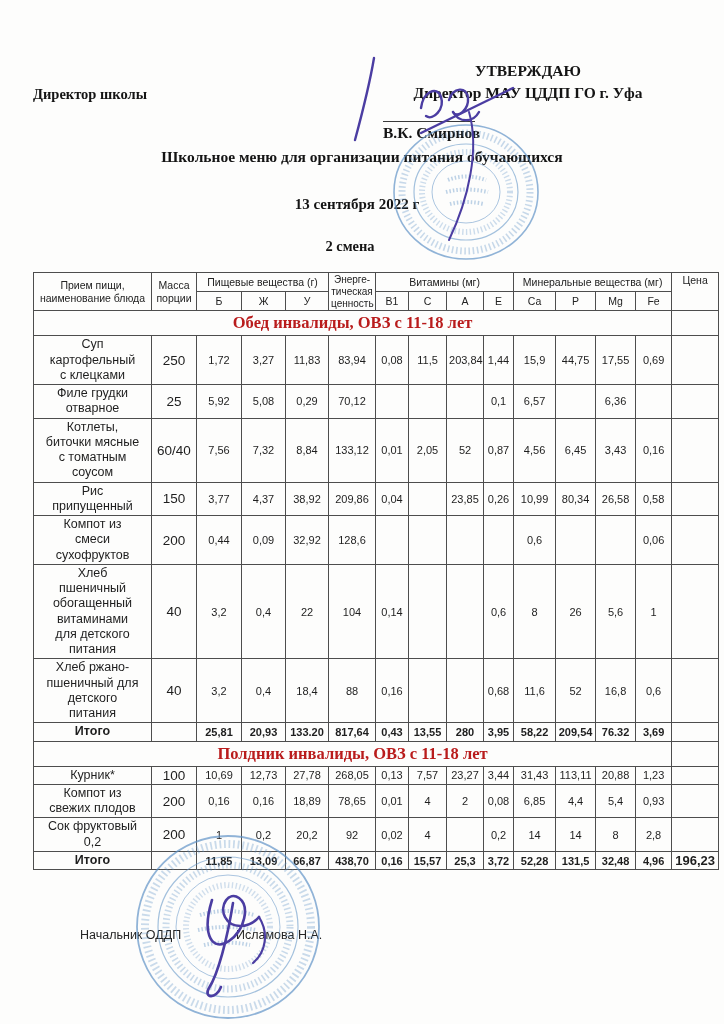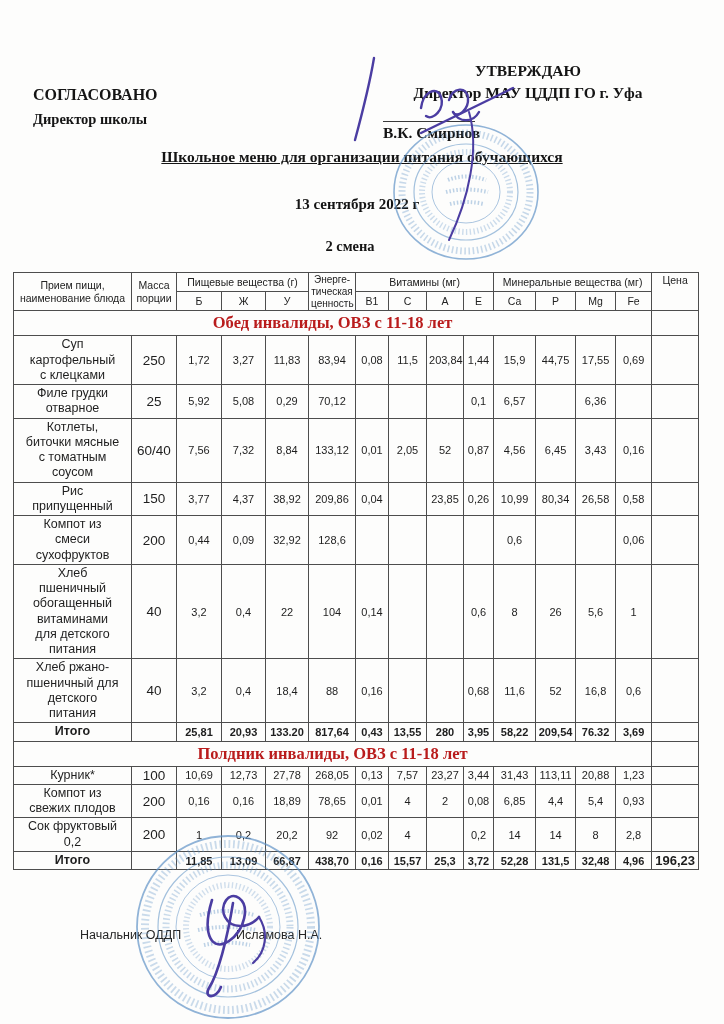--- a/index.html
+++ b/index.html
@@ -7,26 +7,26 @@
     position:relative;width:724px;height:1024px;background:#fdfdfc;
     overflow:hidden;font-family:"Liberation Sans",sans-serif;color:#1b1b1b;
   }
   
   .abs{position:absolute;}
   .serifB{font-family:"Liberation Serif",serif;font-weight:bold;color:#141414;}
   .approve-left{left:33px;top:83px;font-size:16px;line-height:1.55;}
   .approve-right{left:383px;top:60px;width:290px;text-align:center;font-size:15.5px;line-height:1.45;}
   .approve-right .row3{display:flex;justify-content:flex-end;align-items:flex-start;margin-top:2px;flex-direction:column;}
   .sig-underline{display:inline-block;width:92px;border-bottom:1.2px solid #3a3a3a;margin-right:8px;height:14px;}
-  .doc-title{left:0;top:148px;width:724px;text-align:center;font-size:15.5px;text-decoration:underline;}
+  .doc-title{left:0;top:148px;width:724px;text-align:center;font-size:15.5px;}
   .doc-date{left:0;top:196px;width:714px;text-align:center;font-size:15px;}
   .doc-shift{left:0;top:238px;width:700px;text-align:center;font-size:14.5px;}
   
   table.menu{
-    position:absolute;left:13px;top:272px;width:685px;
+    position:absolute;left:33px;top:272px;width:685px;
     border-collapse:collapse;table-layout:fixed;
     font-size:11px;color:#1e1e1e;
   }
   table.menu td,table.menu th{
     border:1px solid #4d4d4d;padding:1px 2px;text-align:center;vertical-align:middle;
     overflow:hidden;font-weight:normal;
   }
   table.menu{border:1.5px solid #3c3c3c;}
   thead th{font-size:10.5px;line-height:1.18;white-space:pre-line;color:#222;}
   td.c-name{
@@ -49,21 +49,20 @@
   svg.overlay{position:absolute;left:0;top:0;pointer-events:none;}
   .stamp{color:var(--stamp-blue,#5d91c5);}
   .sig{color:var(--sig-violet,#4b3da2);}
 </style>
 </head>
 <body>
 
 <div class="page">
 
   <div class="abs serifB approve-left">
-    <div>СОГЛАСОВАНО</div>
     <div style="font-size:14.5px;">Директор школы</div>
   </div>
 
   <div class="abs serifB approve-right">
     <div>УТВЕРЖДАЮ</div>
     <div>Директор МАУ ЦДДП ГО г. Уфа</div>
     <div class="row3">
       <span class="sig-underline"></span>
       <span>В.К. Смирнов</span>
     </div>

